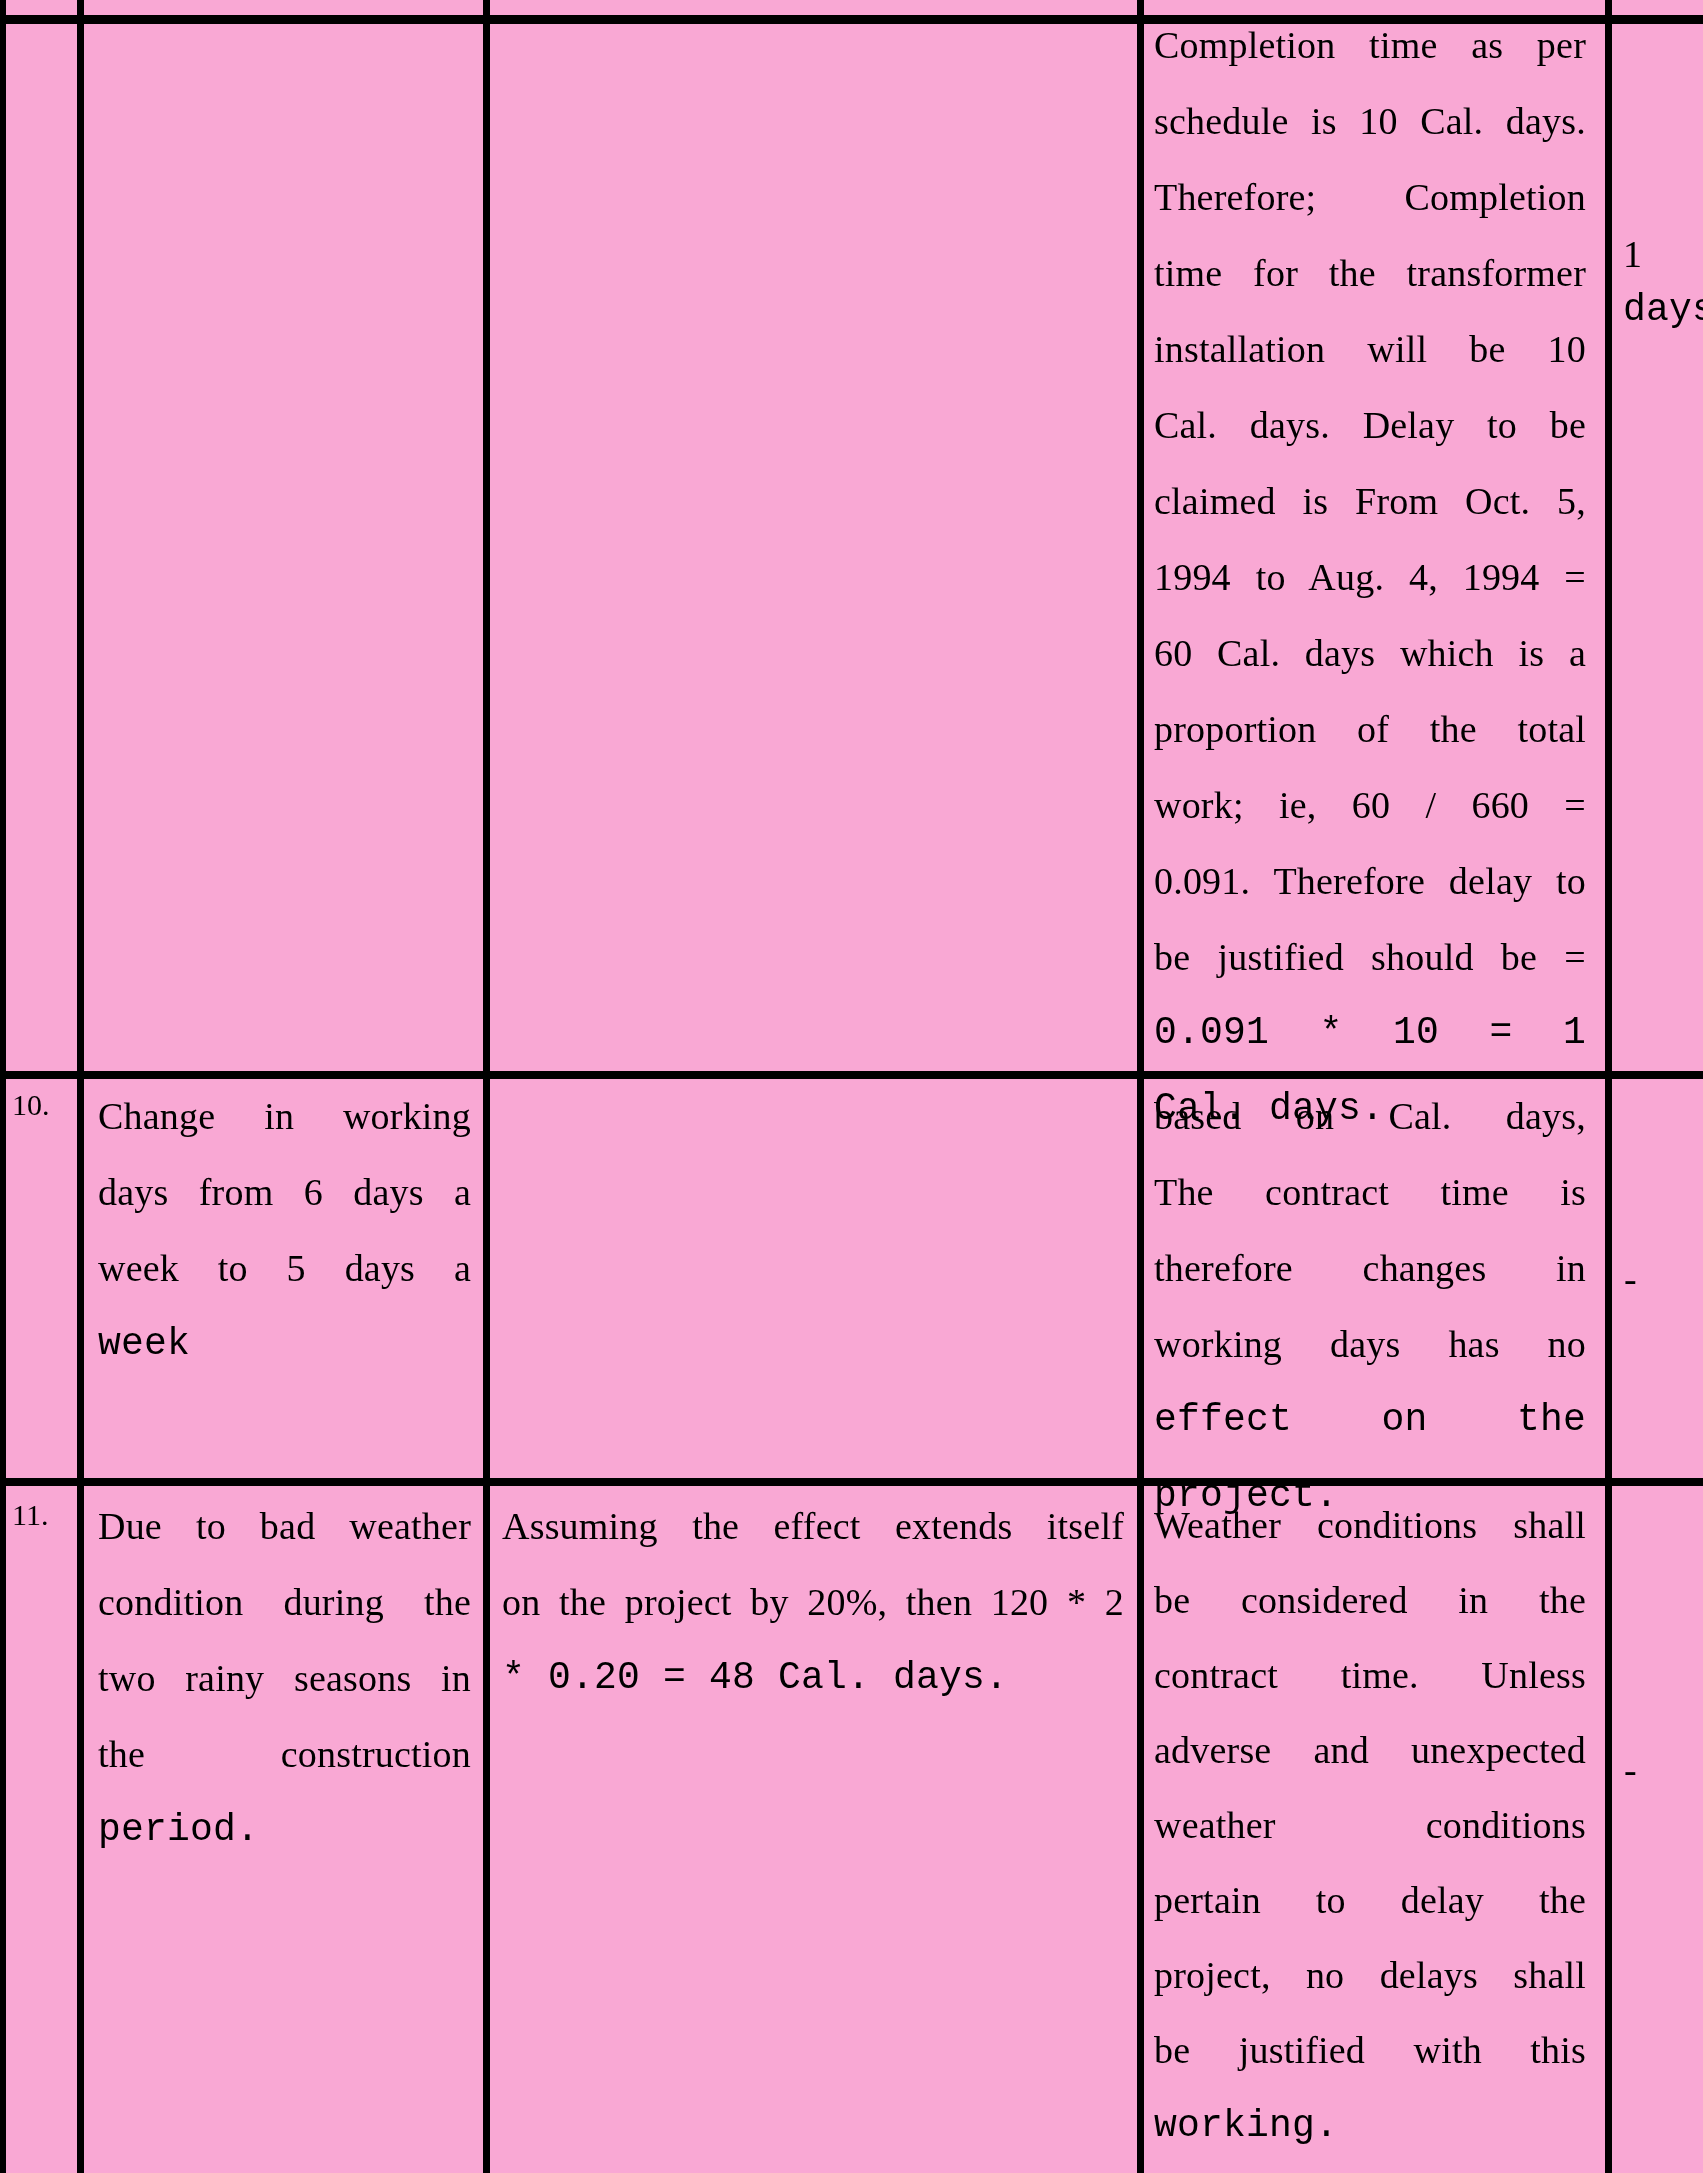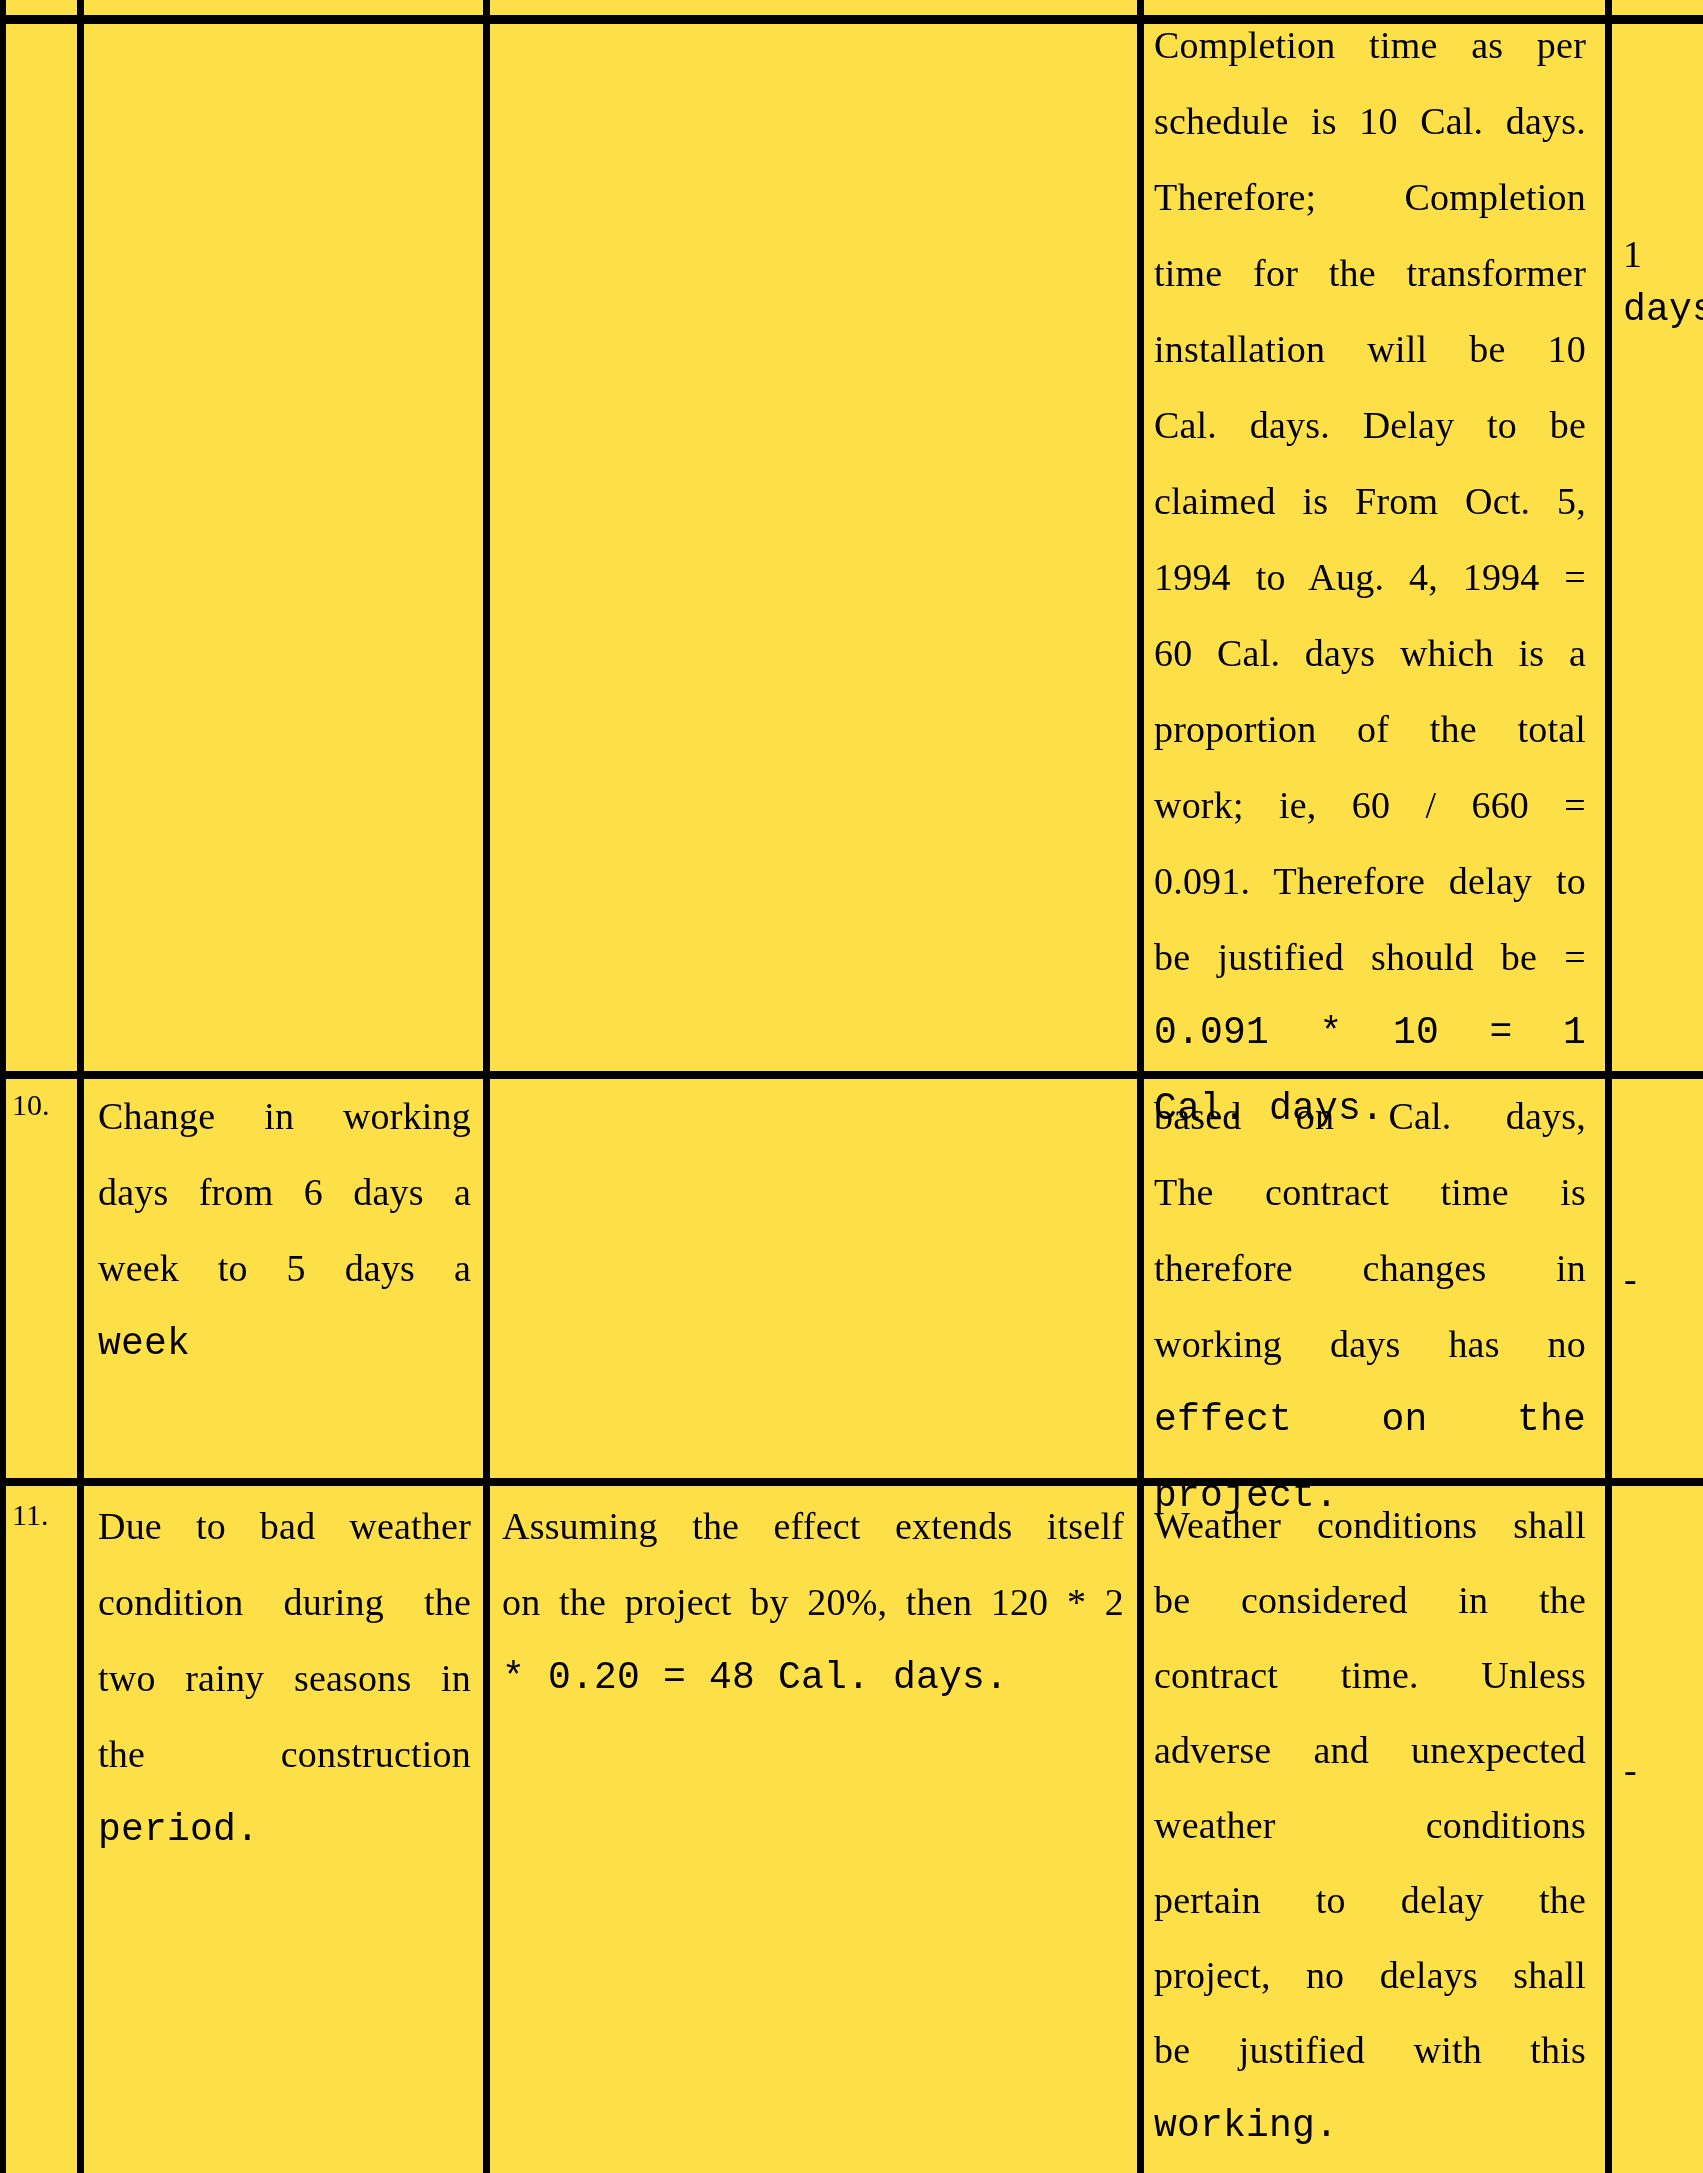--- a/index.html
+++ b/index.html
@@ -1,20 +1,20 @@
 <!DOCTYPE html>
 <html style="font-size:13.6px"><head>
 <meta charset="utf-8">
 <style>
   html,body{margin:0;padding:0;background:#e8e8e8;}
   .page{
     position:relative;
     width:1704px;
     height:2173px;
-    background:#fde047;
+    background:#f9a8d4;
     font-family:"Liberation Serif","DejaVu Serif",serif;
     color:#000000;
     overflow:hidden;
   }
   
   .vline{position:absolute;top:0;bottom:0;background:#000;}
   .hline{position:absolute;left:0;right:0;background:#000;}
   .v-left{left:0;width:6px;}
   .v-c1{left:77px;width:6.8px;}
   .v-c2{left:483px;width:6.8px;}

